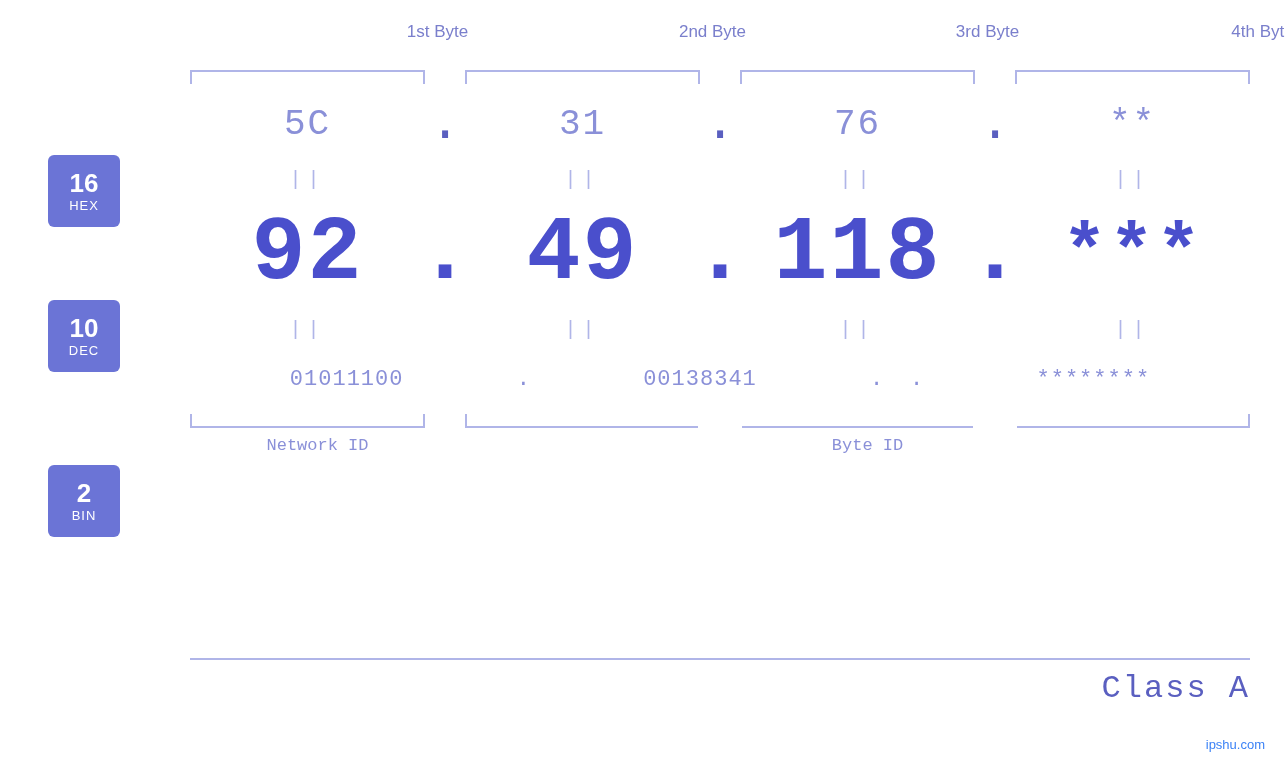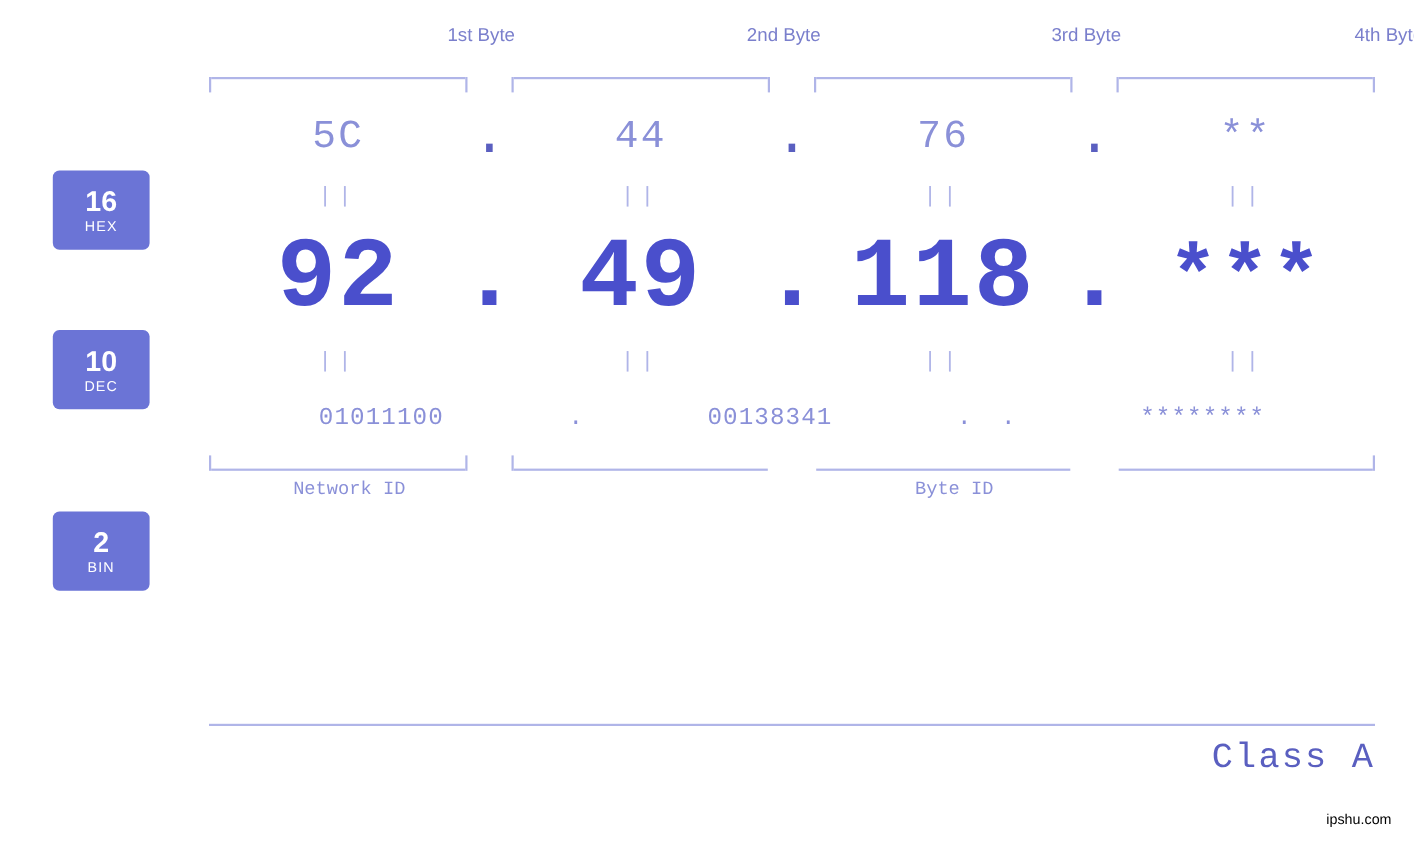--- a/index.html
+++ b/index.html
@@ -23,21 +23,21 @@
       padding-top: 20px;
     }
 
     
     .badge {
       position: absolute;
       left: 48px;
       background: #6b74d6;
       color: #fff;
       border-radius: 6px;
-      width: 88px;
+      width: 72px;
       height: 72px;
       display: flex;
       flex-direction: column;
       align-items: center;
       justify-content: center;
       font-family: Arial, sans-serif;
     }
     .badge-num {
       font-size: 26px;
       font-weight: bold;
@@ -209,21 +209,21 @@
       font-size: 32px;
       margin-top: 10px;
       letter-spacing: 2px;
     }
 
     
     .watermark {
       position: absolute;
       bottom: 15px;
       right: 20px;
-      color: #000000;
+      color: #3b82f6;
       font-family: Arial, sans-serif;
       font-size: 13px;
     }
   </style>
 </head>
 <body>
 
 <div class="main-container">
 
   <div class="badge badge-hex">
@@ -278,21 +278,21 @@
     </div>
 
     <div class="data-row" style="height:80px;">
       <div class="cell">
         <span class="hex-value">5C</span>
       </div>
       <div class="dot-cell">
         <span class="hex-dot">.</span>
       </div>
       <div class="cell">
-        <span class="hex-value">44</span>
+        <span class="hex-value">31</span>
       </div>
       <div class="dot-cell">
         <span class="hex-dot">.</span>
       </div>
       <div class="cell">
         <span class="hex-value">76</span>
       </div>
       <div class="dot-cell">
         <span class="hex-dot">.</span>
       </div>

